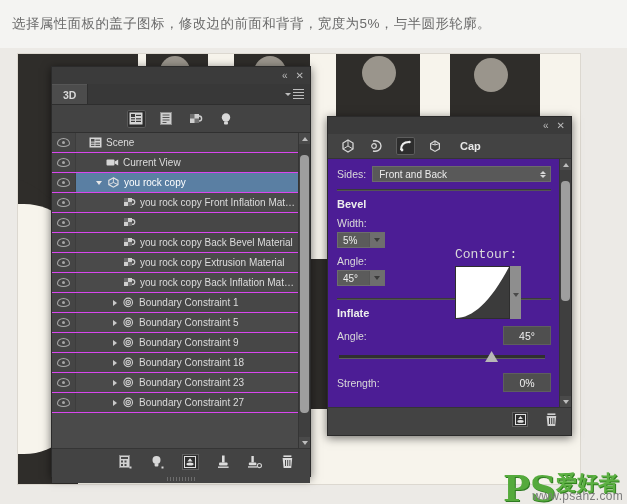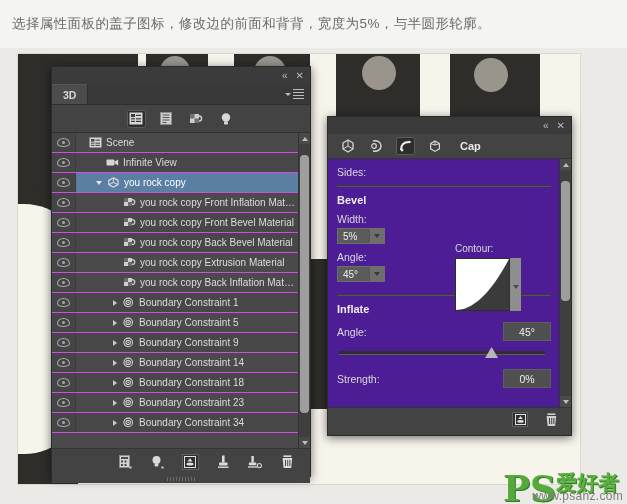--- a/index.html
+++ b/index.html
@@ -171,21 +171,21 @@
     color:#eee;font-size:10px;
   }
   .numbox.withcaret{padding-right:0;justify-content:space-between;}
   .caretbox{
     width:14px;height:100%;background:#6e6e6e;border-left:1px solid #565656;
     display:flex;align-items:center;justify-content:center;
   }
   .caretbox .c{width:0;height:0;border-left:3px solid transparent;border-right:3px solid transparent;border-top:4px solid #3a3a3a;}
 
   #contour-area{position:absolute;left:118px;top:30px;}
-  #contour-label{color:#dadada;font-size:10px;margin-bottom:4px;}
+  #contour-label{color:#dadada;font-size:13px;margin-bottom:4px;font-family:Liberation Mono, monospace;}
   #contour-box{
     width:53px;height:51px;background:#fff;border:1px solid #2e2e2e;position:relative;overflow:hidden;
     display:inline-block;vertical-align:top;
   }
   #contour-side{
     display:inline-block;vertical-align:top;width:11px;height:53px;background:#8e8e8e;
     position:relative;
   }
   #contour-side .c{
     position:absolute;left:3px;top:27px;width:0;height:0;
@@ -348,21 +348,21 @@
             </span>
           </div>
           <span class="ind" style="width: 17px;"></span>
           <span class="ind" style="width: 8px;"></span>
           <span class="ricon">
             <svg width="13" height="11" viewBox="0 0 13 11">
               <rect x="0.5" y="2.5" width="8" height="6" rx="1" fill="#d6d6d6"></rect>
               <path d="M8.8 4.6l3.4-2v6l-3.4-2z" fill="#d6d6d6"></path>
             </svg>
           </span>
-          <span class="rlabel">Infinite View</span>
+          <span class="rlabel">Current View</span>
         </div>
         <div class="row sel">
           <div class="eyecell">
             <span class="eye">
               <i></i>
             </span>
           </div>
           <span class="ind" style="width: 17px;"></span>
           <span class="twisty open"></span>
           <span class="ricon">
@@ -400,21 +400,20 @@
           <span class="ind" style="width: 34px;"></span>
           <span class="ind" style="width: 8px;"></span>
           <span class="ricon">
             <svg width="13" height="11" viewBox="0 0 13 11">
               <rect x="1" y="1" width="8" height="8" fill="#cfcfcf"></rect>
               <rect x="1" y="1" width="4" height="4" fill="#6d6d6d"></rect>
               <rect x="5" y="5" width="4" height="4" fill="#6d6d6d"></rect>
               <path d="M9 2.6c2.2 0 2.8 1 2.8 2.3S11.2 7.4 9 7.4" fill="none" stroke="#cfcfcf" stroke-width="1.2"></path>
             </svg>
           </span>
-          <span class="rlabel">you rock copy Front Bevel Material</span>
         </div>
         <div class="row alt">
           <div class="eyecell">
             <span class="eye">
               <i></i>
             </span>
           </div>
           <span class="ind" style="width: 34px;"></span>
           <span class="ind" style="width: 8px;"></span>
           <span class="ricon">
@@ -507,87 +506,70 @@
           <span class="twisty"></span>
           <span class="ricon">
             <svg width="13" height="11" viewBox="0 0 13 11">
               <circle cx="6.2" cy="5.4" r="4.3" fill="none" stroke="#d0d0d0" stroke-width="1.1"></circle>
               <circle cx="6.2" cy="5.4" r="2.2" fill="none" stroke="#d0d0d0" stroke-width="1.1"></circle>
               <circle cx="6.2" cy="5.4" r="0.8" fill="#d0d0d0"></circle>
             </svg>
           </span>
           <span class="rlabel">Boundary Constraint 9</span>
         </div>
-        <div class="row">
+        <div class="row alt">
           <div class="eyecell">
             <span class="eye">
               <i></i>
             </span>
           </div>
           <span class="ind" style="width: 34px;"></span>
           <span class="twisty"></span>
           <span class="ricon">
             <svg width="13" height="11" viewBox="0 0 13 11">
               <circle cx="6.2" cy="5.4" r="4.3" fill="none" stroke="#d0d0d0" stroke-width="1.1"></circle>
               <circle cx="6.2" cy="5.4" r="2.2" fill="none" stroke="#d0d0d0" stroke-width="1.1"></circle>
               <circle cx="6.2" cy="5.4" r="0.8" fill="#d0d0d0"></circle>
             </svg>
           </span>
-          <span class="rlabel">Boundary Constraint 14</span>
-        </div>
-        <div class="row alt">
+          <span class="rlabel">Boundary Constraint 18</span>
+        </div>
+        <div class="row">
           <div class="eyecell">
             <span class="eye">
               <i></i>
             </span>
           </div>
           <span class="ind" style="width: 34px;"></span>
           <span class="twisty"></span>
           <span class="ricon">
             <svg width="13" height="11" viewBox="0 0 13 11">
               <circle cx="6.2" cy="5.4" r="4.3" fill="none" stroke="#d0d0d0" stroke-width="1.1"></circle>
               <circle cx="6.2" cy="5.4" r="2.2" fill="none" stroke="#d0d0d0" stroke-width="1.1"></circle>
               <circle cx="6.2" cy="5.4" r="0.8" fill="#d0d0d0"></circle>
             </svg>
           </span>
-          <span class="rlabel">Boundary Constraint 18</span>
-        </div>
-        <div class="row">
+          <span class="rlabel">Boundary Constraint 23</span>
+        </div>
+        <div class="row alt">
           <div class="eyecell">
             <span class="eye">
               <i></i>
             </span>
           </div>
           <span class="ind" style="width: 34px;"></span>
           <span class="twisty"></span>
           <span class="ricon">
             <svg width="13" height="11" viewBox="0 0 13 11">
               <circle cx="6.2" cy="5.4" r="4.3" fill="none" stroke="#d0d0d0" stroke-width="1.1"></circle>
               <circle cx="6.2" cy="5.4" r="2.2" fill="none" stroke="#d0d0d0" stroke-width="1.1"></circle>
               <circle cx="6.2" cy="5.4" r="0.8" fill="#d0d0d0"></circle>
             </svg>
           </span>
-          <span class="rlabel">Boundary Constraint 23</span>
-        </div>
-        <div class="row alt">
-          <div class="eyecell">
-            <span class="eye">
-              <i></i>
-            </span>
-          </div>
-          <span class="ind" style="width: 34px;"></span>
-          <span class="twisty"></span>
-          <span class="ricon">
-            <svg width="13" height="11" viewBox="0 0 13 11">
-              <circle cx="6.2" cy="5.4" r="4.3" fill="none" stroke="#d0d0d0" stroke-width="1.1"></circle>
-              <circle cx="6.2" cy="5.4" r="2.2" fill="none" stroke="#d0d0d0" stroke-width="1.1"></circle>
-              <circle cx="6.2" cy="5.4" r="0.8" fill="#d0d0d0"></circle>
-            </svg>
-          </span>
-          <span class="rlabel">Boundary Constraint 34</span>
+          <span class="rlabel">Boundary Constraint 27</span>
         </div>
       </div>
     <div id="tree-scroll">
       <div class="sarrow">
           <span class="up"></span>
         </div>
       <div id="sthumb"></div>
       <div class="sarrow" style="position:absolute;bottom:0;left:0;right:0;">
           <span class="dn"></span>
         </div>
@@ -686,20 +668,27 @@
         </svg>
     </span>
     <span id="cap-label">Cap</span>
   </div>
 
   <div id="prop-body">
     <div id="prop-inner">
 
       <div class="field-row">
         <span class="flabel">Sides:</span>
+        <span class="select">
+          <span>Front and Back</span>
+          <span class="spin">
+              <span class="u"></span>
+              <span class="d"></span>
+            </span>
+        </span>
       </div>
 
       <div class="hr"></div>
 
       <div class="sect-title">Bevel</div>
 
       <div style="position:relative;">
         <div style="width:100px;">
           <div class="flabel" style="margin-bottom:3px;">Width:</div>
           <div class="numbox withcaret">

